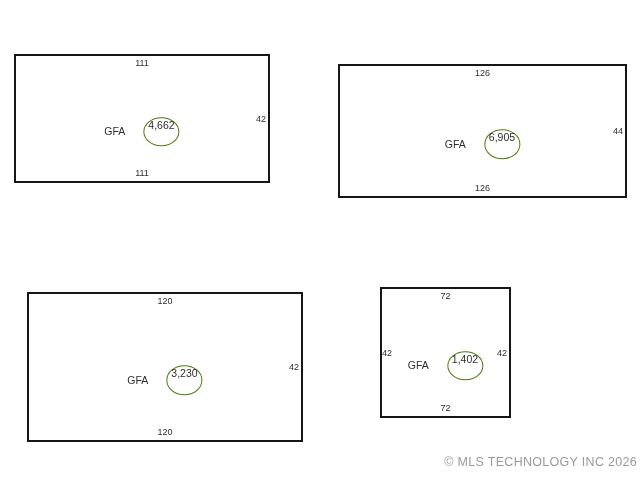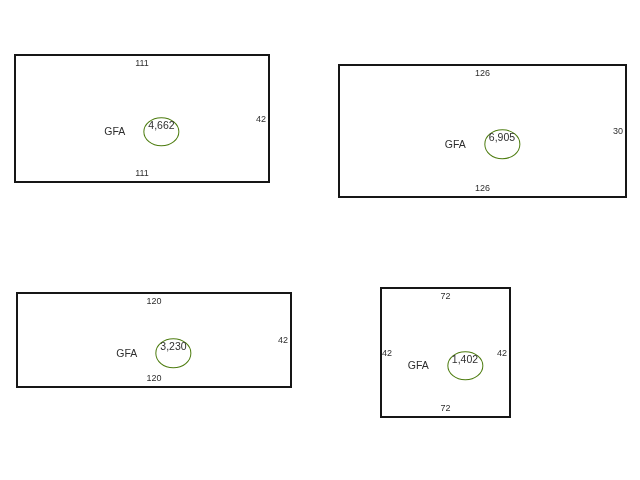--- a/index.html
+++ b/index.html
@@ -14,21 +14,21 @@
     overflow: hidden;
   }
 
   .unit {
     position: absolute;
     border: 2px solid #161616;
     background: #ffffff;
   }
   .unit-1 { left: 14px;  top: 54px;  width: 256px; height: 129px; }
   .unit-2 { left: 338px; top: 64px;  width: 289px; height: 134px; }
-  .unit-3 { left: 16px;  top: 292px; width: 276px; height: 96px; }
+  .unit-3 { left: 27px;  top: 292px; width: 276px; height: 150px; }
   .unit-4 { left: 380px; top: 287px; width: 131px; height: 131px; }
 
   .dim {
     position: absolute;
     font-size: 9px;
     line-height: 1;
     color: #2e2e2e;
     white-space: nowrap;
   }
   .dim-top    { top: 3px;    left: 50%; transform: translateX(-50%); }
@@ -77,21 +77,21 @@
     <span class="dim dim-right">42</span>
     <span class="gfa">
       <span>GFA</span>
       <span class="gfa-oval">4,662</span>
     </span>
   </div>
 
   <div class="unit unit-2">
     <span class="dim dim-top">126</span>
     <span class="dim dim-bottom">126</span>
-    <span class="dim dim-right">30</span>
+    <span class="dim dim-right">44</span>
     <span class="gfa">
       <span>GFA</span>
       <span class="gfa-oval">6,905</span>
     </span>
   </div>
 
   <div class="unit unit-3">
     <span class="dim dim-top">120</span>
     <span class="dim dim-bottom">120</span>
     <span class="dim dim-right">42</span>
@@ -105,14 +105,15 @@
     <span class="dim dim-top">72</span>
     <span class="dim dim-bottom">72</span>
     <span class="dim dim-left">42</span>
     <span class="dim dim-right">42</span>
     <span class="gfa">
       <span>GFA</span>
       <span class="gfa-oval">1,402</span>
     </span>
   </div>
 
+  <div class="footer">© MLS TECHNOLOGY INC 2026</div>
 
 </div>
 
 </body></html>

